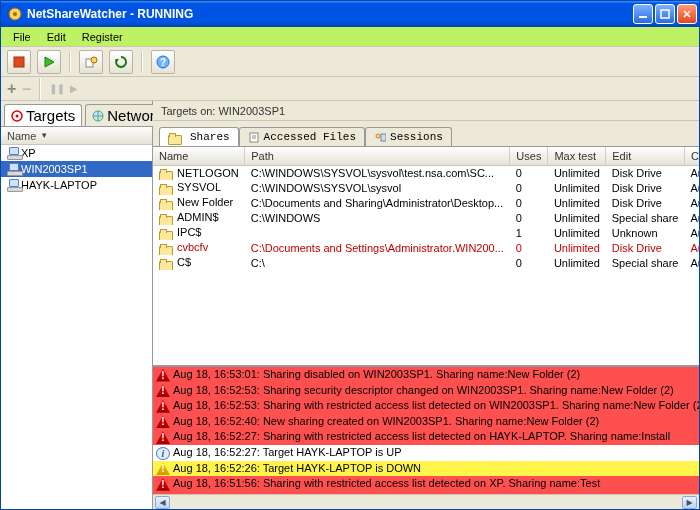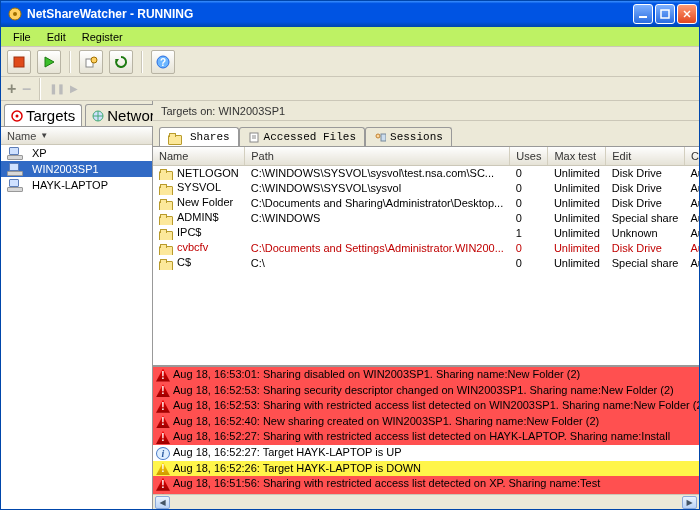--- a/index.html
+++ b/index.html
@@ -19,21 +19,21 @@
   .tbtn{width:24px;height:24px;border:1px solid #b8b4a4;border-radius:2px;background:linear-gradient(to bottom,#fff,#e6e3d5);display:flex;align-items:center;justify-content:center;}
   .tsep{width:2px;height:22px;border-left:1px solid #cbc7b8;border-right:1px solid #fff;margin:0 2px;}
   .sub-toolbar{height:24px;border-bottom:1px solid #cbc7b8;display:flex;align-items:center;padding:0 6px;gap:6px;color:#777;background:#ece9d8;}
   .main{flex:1;display:flex;overflow:hidden;}
   .leftpane{width:152px;border-right:1px solid #999;background:#fff;display:flex;flex-direction:column;}
   .lp-tabs{height:26px;background:#ece9d8;display:flex;align-items:flex-end;gap:3px;padding:0 3px;border-bottom:1px solid #999;}
   .lp-tab{border:1px solid #999;border-bottom:none;border-radius:3px 3px 0 0;padding:2px 6px;background:#ece9d8;display:flex;align-items:center;gap:3px;font-size:15px;}
   .lp-tab.active{background:#fff;}
   .lp-head{height:18px;background:linear-gradient(to bottom,#fefefe,#e5e2d6);border-bottom:1px solid #cbc7b8;display:flex;align-items:center;padding:0 6px;color:#444;font-size:11px;}
   .lp-list{flex:1;overflow:auto;}
-  .lp-item{display:flex;align-items:center;gap:11px;padding:2px 6px;height:16px;}
+  .lp-item{display:flex;align-items:center;gap:0;padding:2px 6px;height:16px;}
   .lp-item.sel{background:#316ac5;color:#fff;}
   .host-icon{width:14px;height:12px;display:inline-block;position:relative;}
   .host-icon::before{content:"";position:absolute;left:2px;top:0;width:8px;height:6px;border:1px solid #5c7db7;background:#cfe1ff;border-radius:1px;}
   .host-icon::after{content:"";position:absolute;left:0;top:8px;width:14px;height:3px;background:#d8d8d8;border:1px solid #999;border-radius:1px;}
   .rightpane{flex:1;display:flex;flex-direction:column;background:#ece9d8;overflow:hidden;}
   .rp-head{height:20px;border-bottom:1px solid #cbc7b8;display:flex;align-items:center;padding:0 8px;color:#333;}
   .rp-tabs{height:26px;display:flex;align-items:flex-end;padding:0 6px;border-bottom:1px solid #999;background:#ece9d8;font-family:Liberation Mono, monospace;}
   .rp-tab{border:1px solid #999;border-bottom:none;border-radius:3px 3px 0 0;padding:3px 8px;background:#ece9d8;display:flex;align-items:center;gap:4px;}
   .rp-tab.active{background:#fff;}
   .grid{flex:1;background:#fff;overflow:auto;border-bottom:1px solid #999;}

